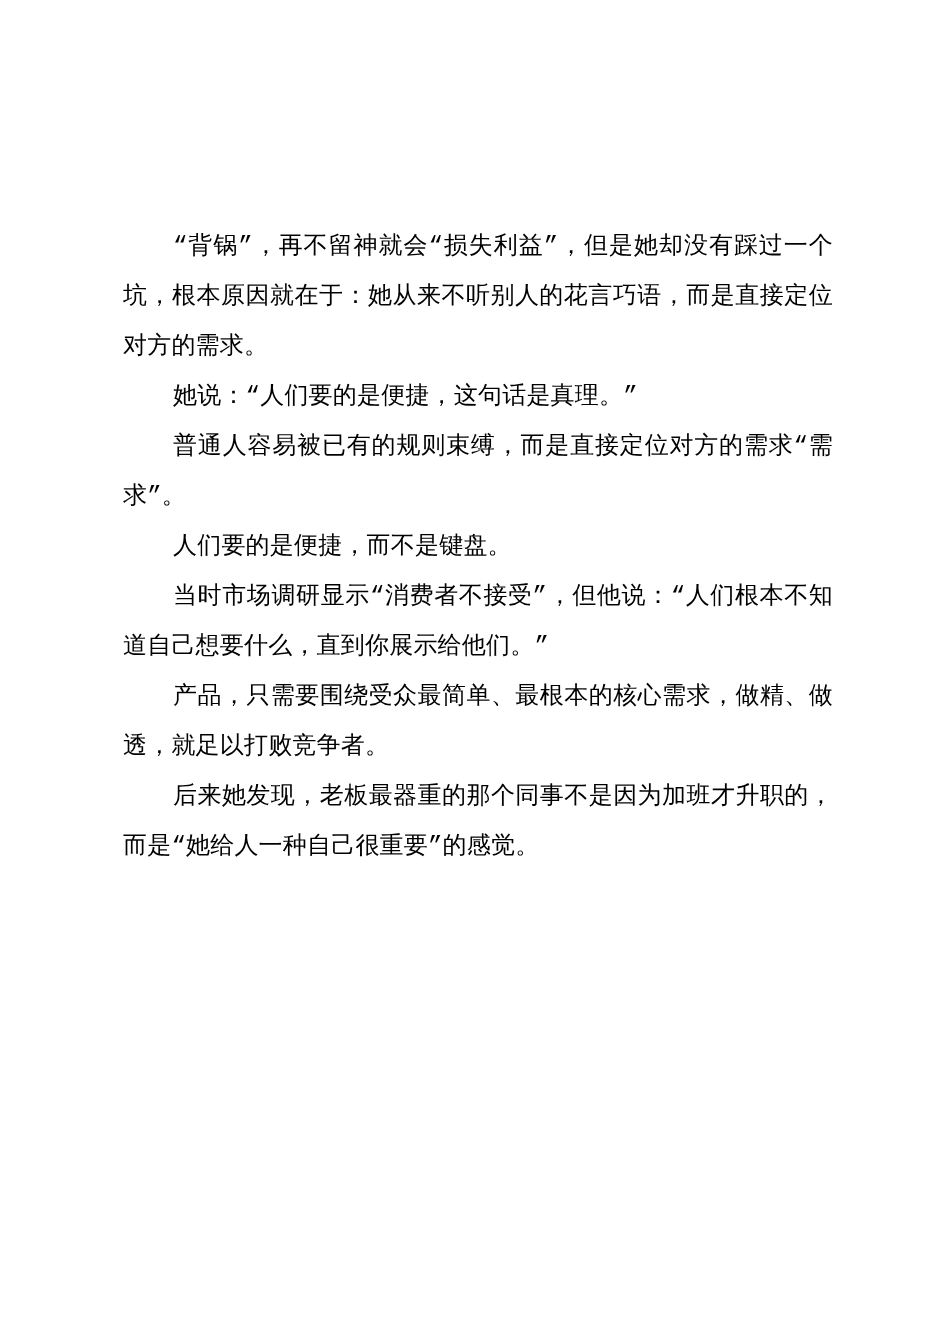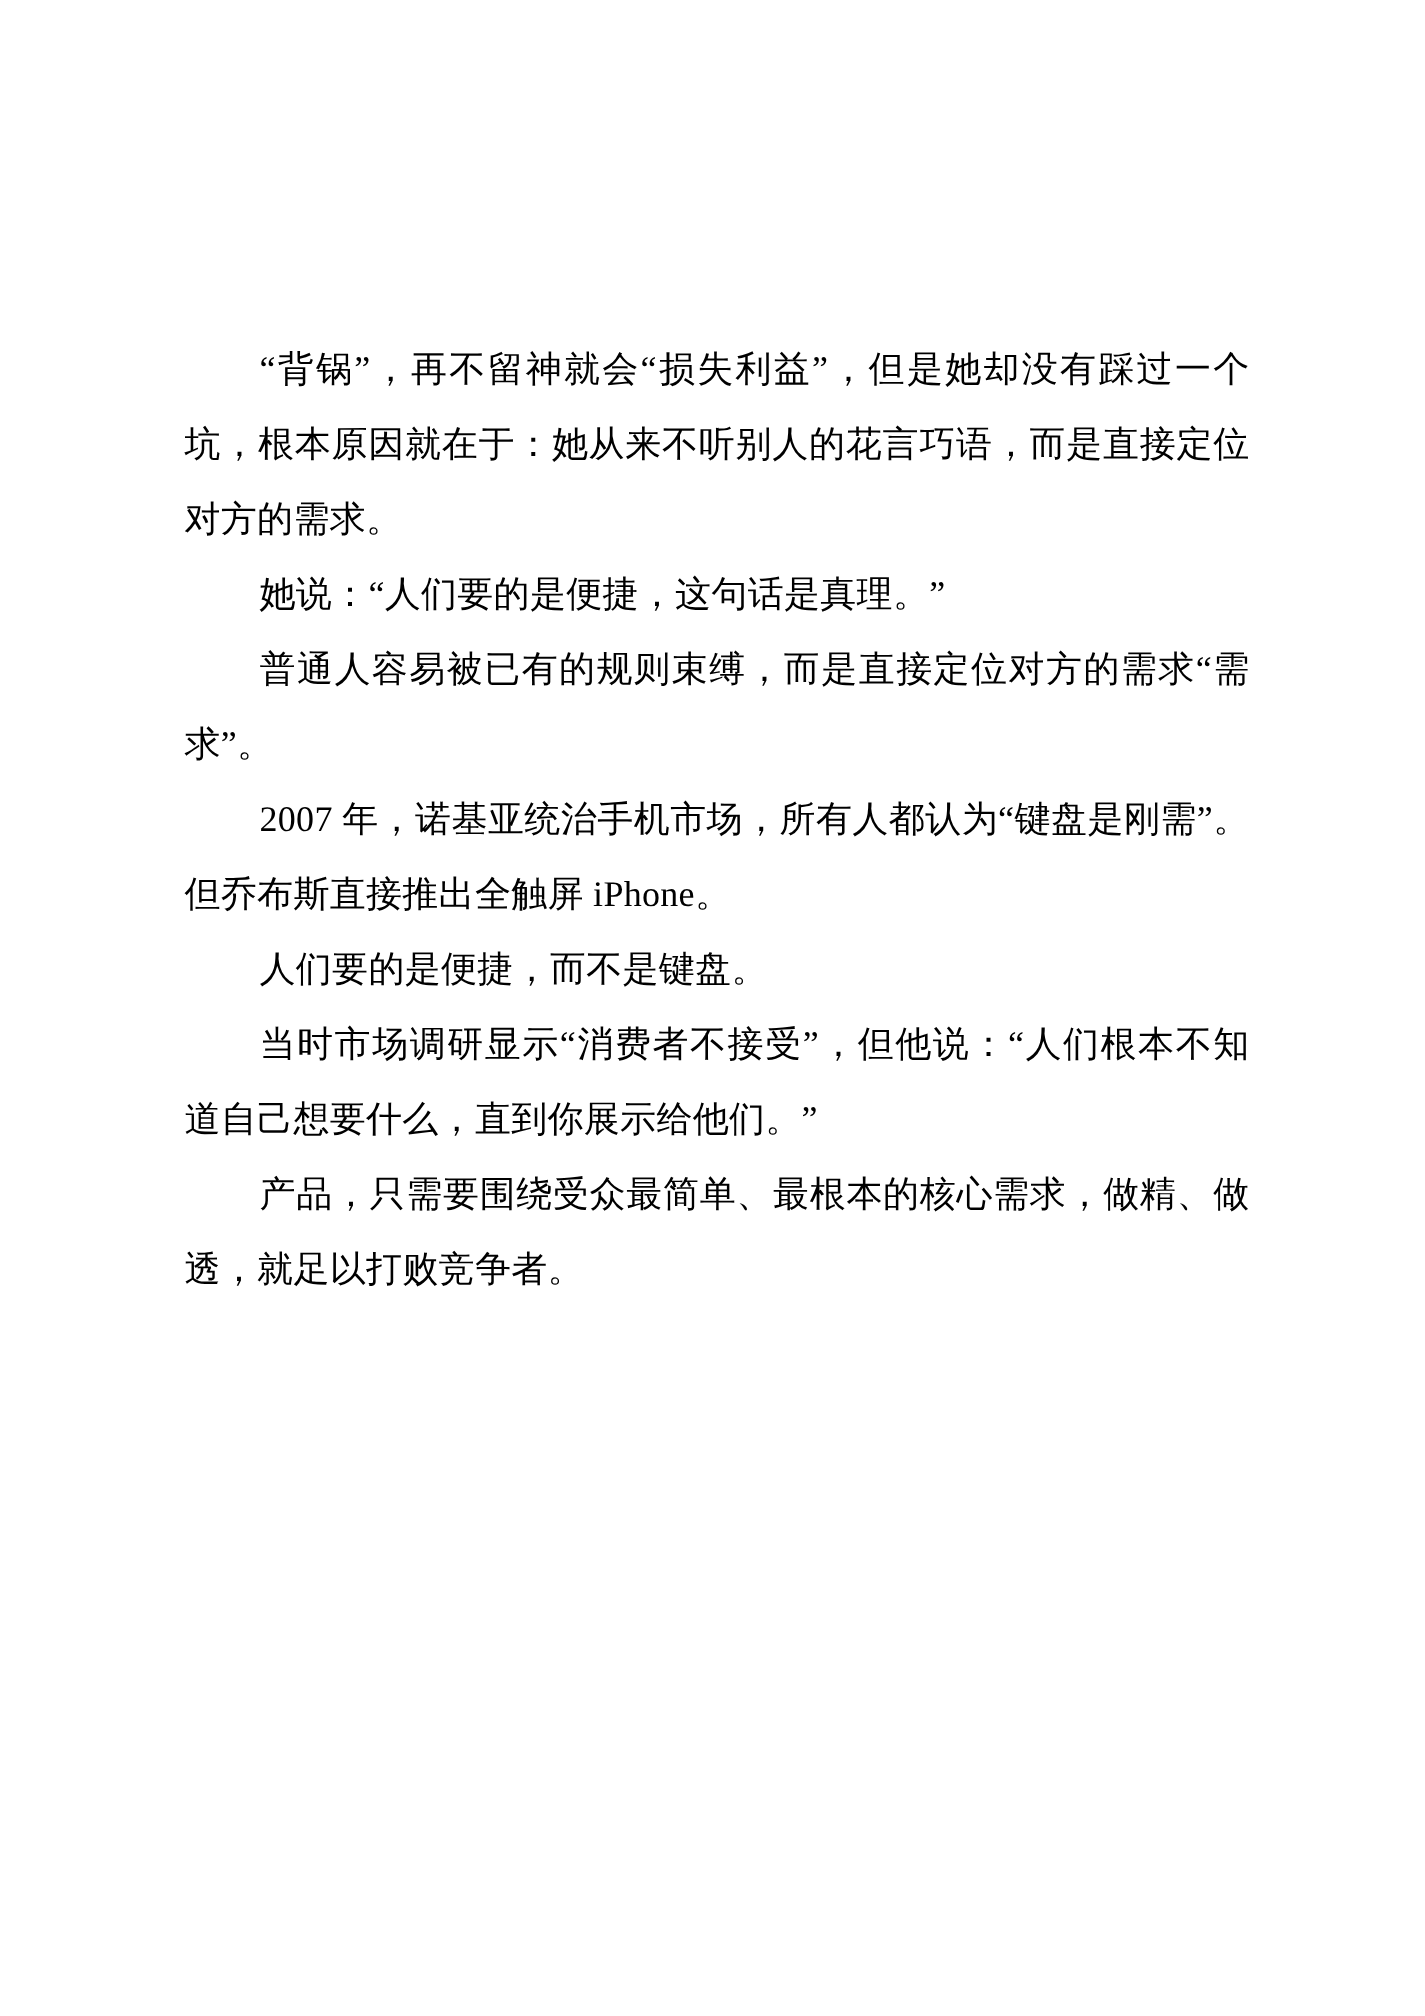--- a/index.html
+++ b/index.html
@@ -11,21 +11,21 @@
     width: 950px;
     height: 1344px;
     position: relative;
     overflow: hidden;
   }
   .page {
     position: absolute;
     left: 123px;
     top: 222px;
     width: 710px;
-    font-family: Liberation Serif, serif;
+    font-family: Liberation Mono, monospace;
     font-size: 24px;
     line-height: 50px;
     color: #000000;
   }
   .para {
     margin: 0;
     padding: 0;
     text-indent: 50px;
     text-align: justify;
     letter-spacing: 0.2px;
@@ -33,17 +33,17 @@
     word-break: break-all;
   }
 </style>
 </head>
 <body>
 
 <div class="page">
   <p class="para">“背锅”，再不留神就会“损失利益”，但是她却没有踩过一个坑，根本原因就在于：她从来不听别人的花言巧语，而是直接定位对方的需求。</p>
   <p class="para">她说：“人们要的是便捷，这句话是真理。”</p>
   <p class="para">普通人容易被已有的规则束缚，而是直接定位对方的需求“需求”。</p>
-  <p class="para">2007 年，诺基亚统治手机市场，所有人都认为“键盘是刚需”。但乔布斯直接推出全触屏 iPhone。</p>
   <p class="para">人们要的是便捷，而不是键盘。</p>
   <p class="para">当时市场调研显示“消费者不接受”，但他说：“人们根本不知道自己想要什么，直到你展示给他们。”</p>
   <p class="para">产品，只需要围绕受众最简单、最根本的核心需求，做精、做透，就足以打败竞争者。</p>
+  <p class="para">后来她发现，老板最器重的那个同事不是因为加班才升职的，而是“她给人一种自己很重要”的感觉。</p>
 </div>
 
 </body></html>

